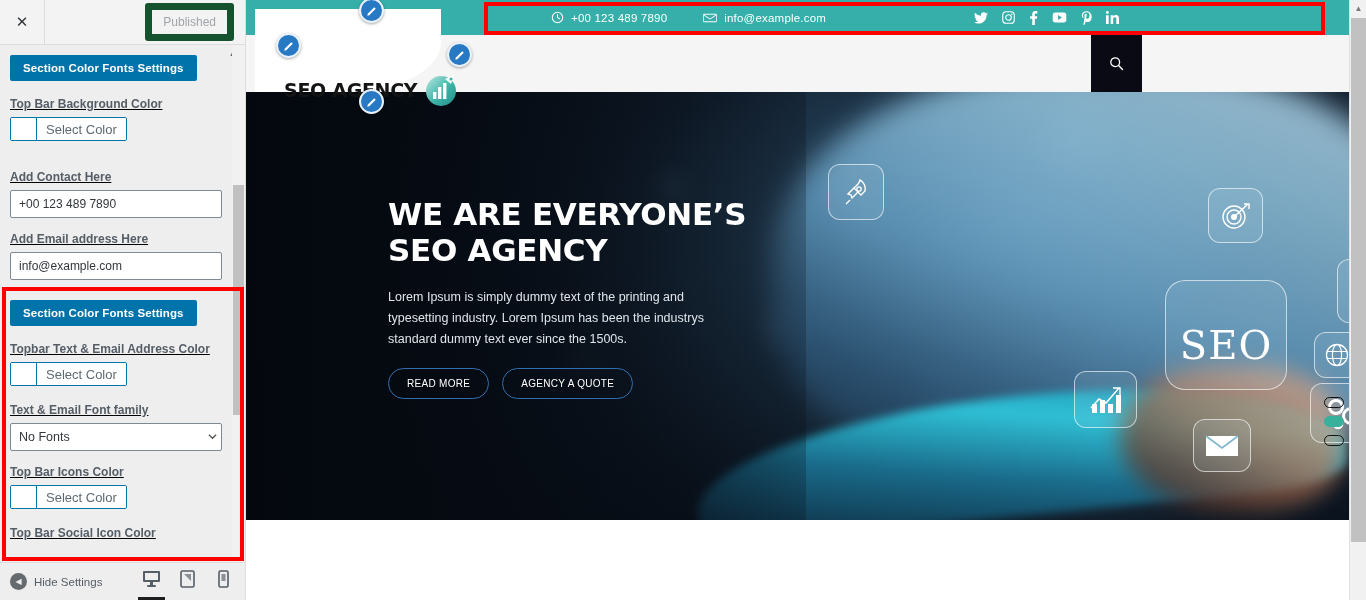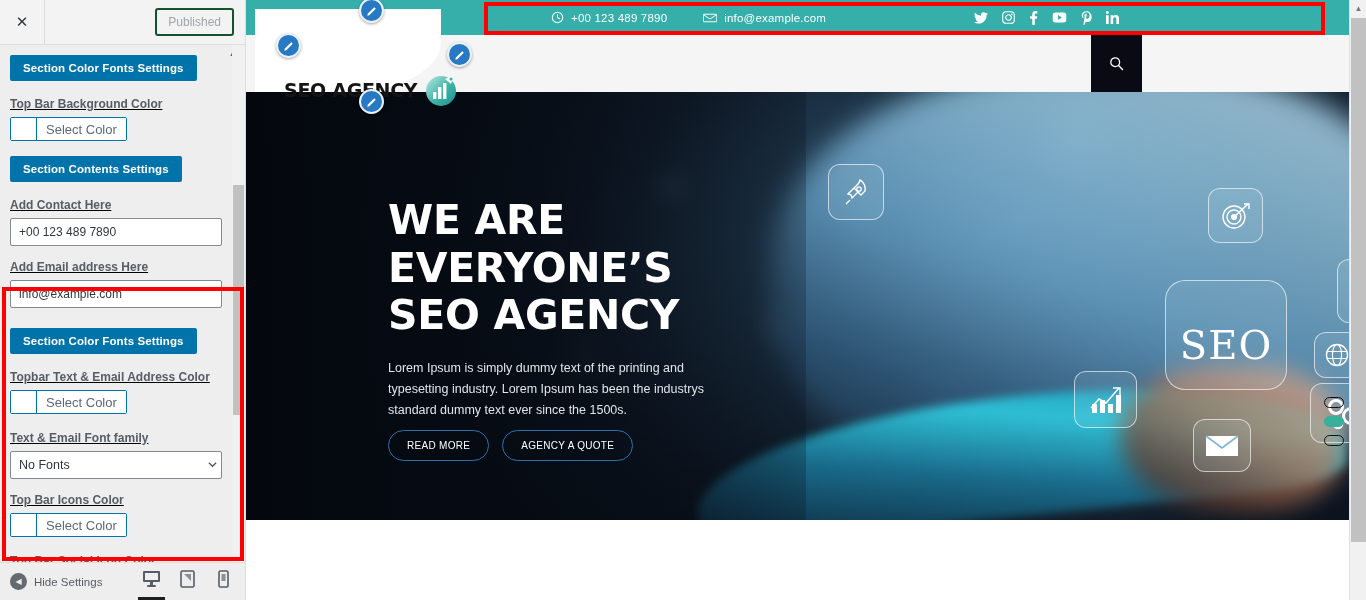--- a/index.html
+++ b/index.html
@@ -30,21 +30,21 @@
     width: 45px; height: 44px;
     display: flex; align-items: center; justify-content: center;
     border-right: 1px solid #ddd;
     background: #f3f3f3;
     color: #32373c; font-size: 15px; cursor: pointer;
   }
   .sb-header-spacer { flex: 1; }
   .sb-published {
     margin-right: 11px;
     background: #f3f3f3;
-    border: 2px solid #14532d;
+    border: 7px solid #14532d;
     color: #a0a5aa;
     font-size: 12px;
     padding: 5px 11px;
     border-radius: 3px;
     cursor: default;
   }
   .sb-body {
     position: relative;
     flex: 1 1 auto;
     background: #eeeeee;
@@ -287,30 +287,30 @@
   .hero-dark-left {
     position: absolute; left: 0; top: 0; width: 50%; height: 100%;
     background: linear-gradient(90deg, rgba(4,8,14,.96) 0%, rgba(6,11,19,.88) 45%, rgba(8,14,24,.25) 100%);
   }
   .hero-content {
     position: absolute; left: 142px; top: 105px;
     width: 370px; z-index: 6;
   }
   .hero-title {
     font-family: "DejaVu Sans", sans-serif;
-    font-size: 41px; line-height: 1.16;
+    font-size: 31px; line-height: 1.16;
     font-weight: bold;
     color: #fff;
     letter-spacing: -.3px;
     margin-bottom: 18px;
   }
   .hero-desc {
     font-size: 12.5px; line-height: 1.68;
     color: #dfe5ea;
-    margin-bottom: 9px;
+    margin-bottom: 18px;
     width: 350px;
   }
   .hero-btns { display: flex; gap: 13px; }
   .hero-btn {
     border: 1px solid #2f6fae;
     border-radius: 17px;
     background: transparent;
     color: #fff;
     font-size: 10px;
     letter-spacing: .3px;
@@ -396,21 +396,20 @@
 
         <span class="sb-label">Top Bar Background Color</span>
 
         <div class="color-picker">
           <div class="color-swatch"></div>
           <div class="color-label">Select Color</div>
         </div>
 
         <div style="height:12px"></div>
 
-        <button class="sb-section-btn">Section Contents Settings</button>
 
         <span class="sb-label">Add Contact Here</span>
         <input class="text-input" type="text" value="+00 123 489 7890" style="">
 
         <span class="sb-label">Add Email address Here</span>
         <input class="text-input" type="text" value="info@example.com" style="">
 
         <div style="height:20px"></div>
 
         

